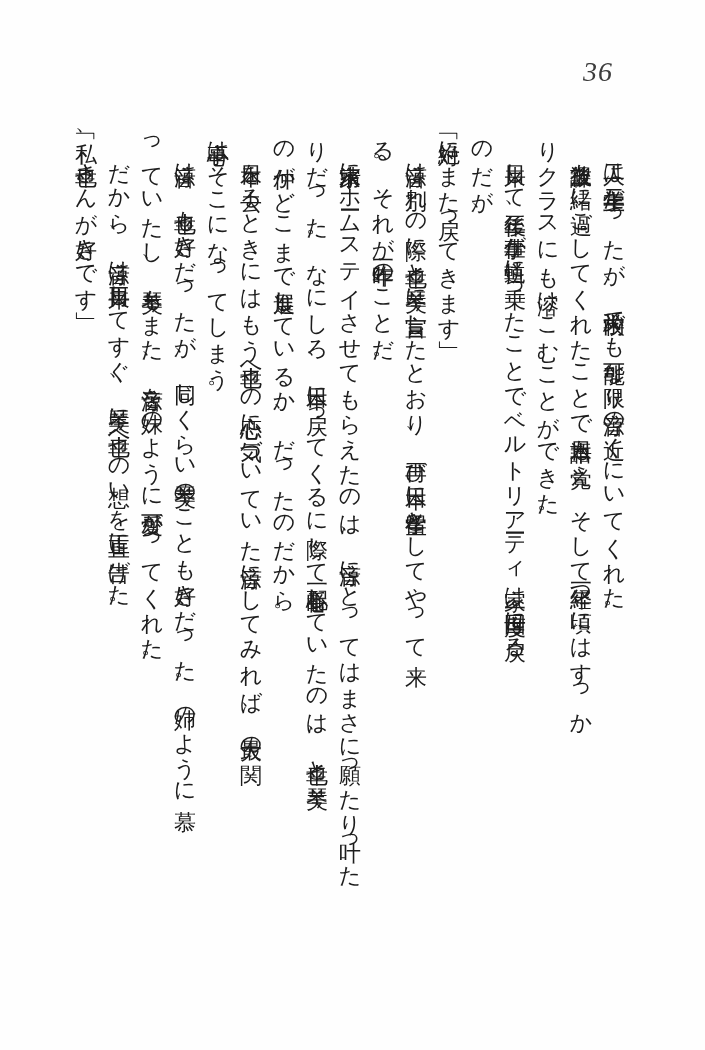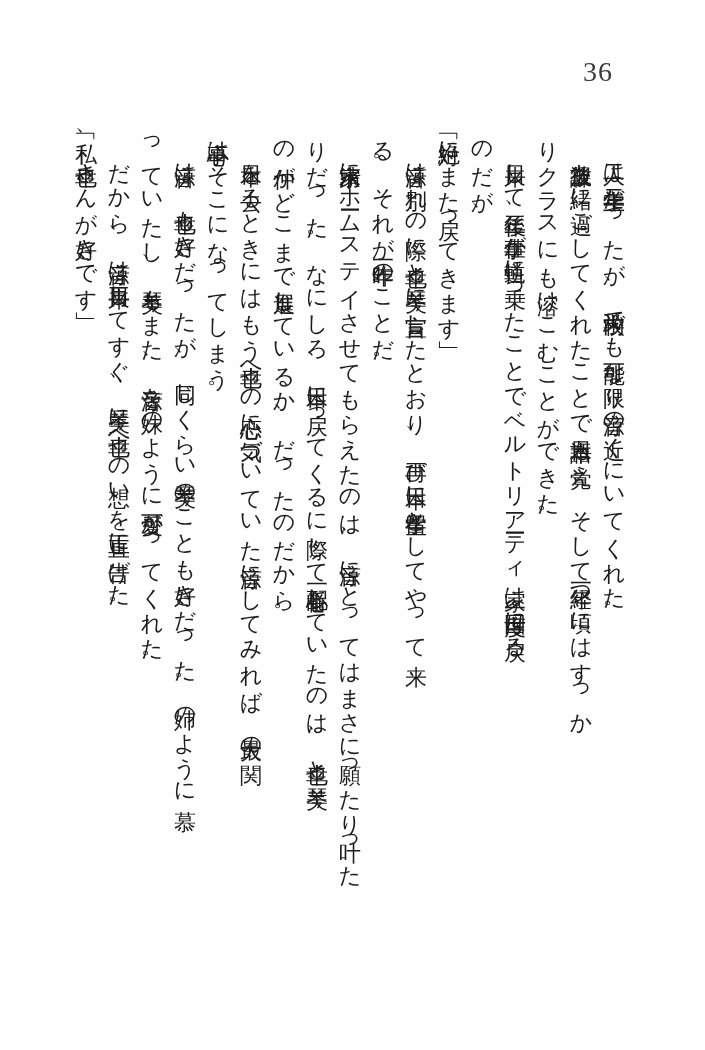--- a/index.html
+++ b/index.html
@@ -13,20 +13,21 @@
     height: 1050px;
     background: #fefefe;
     overflow: hidden;
     font-family: "Liberation Serif", "DejaVu Serif", serif;
   }
   .page-number {
     position: absolute;
     top: 56px;
     left: 583px;
     font-size: 28px;
+    font-style: italic;
     color: #3d3d3d;
     letter-spacing: 1px;
   }
   .text-block {
     position: absolute;
     top: 126px;
     right: 74px;
     height: 840px;
     writing-mode: vertical-rl;
     text-orientation: mixed;

